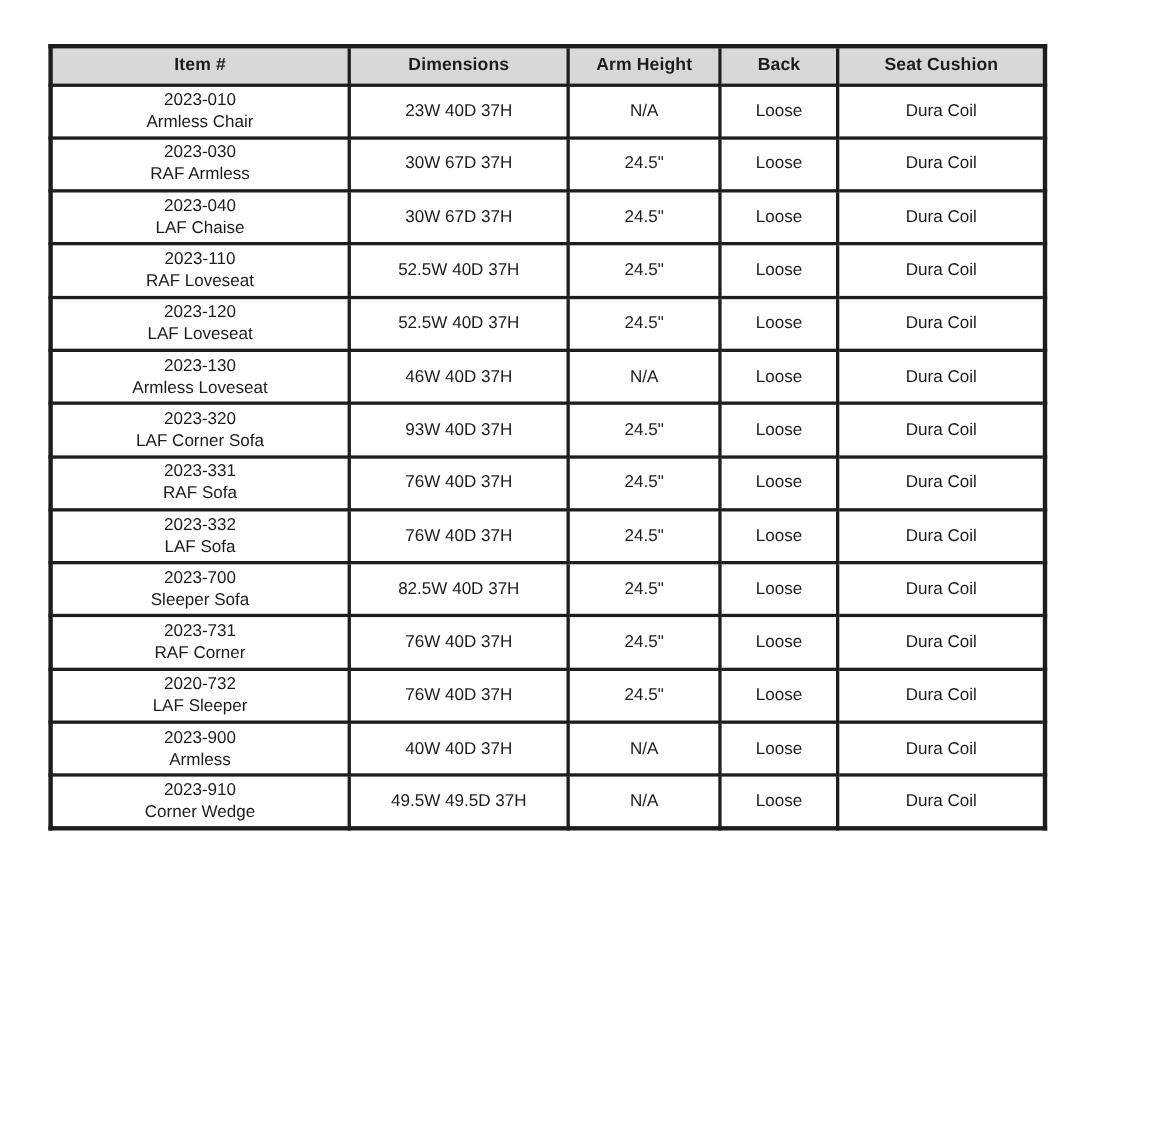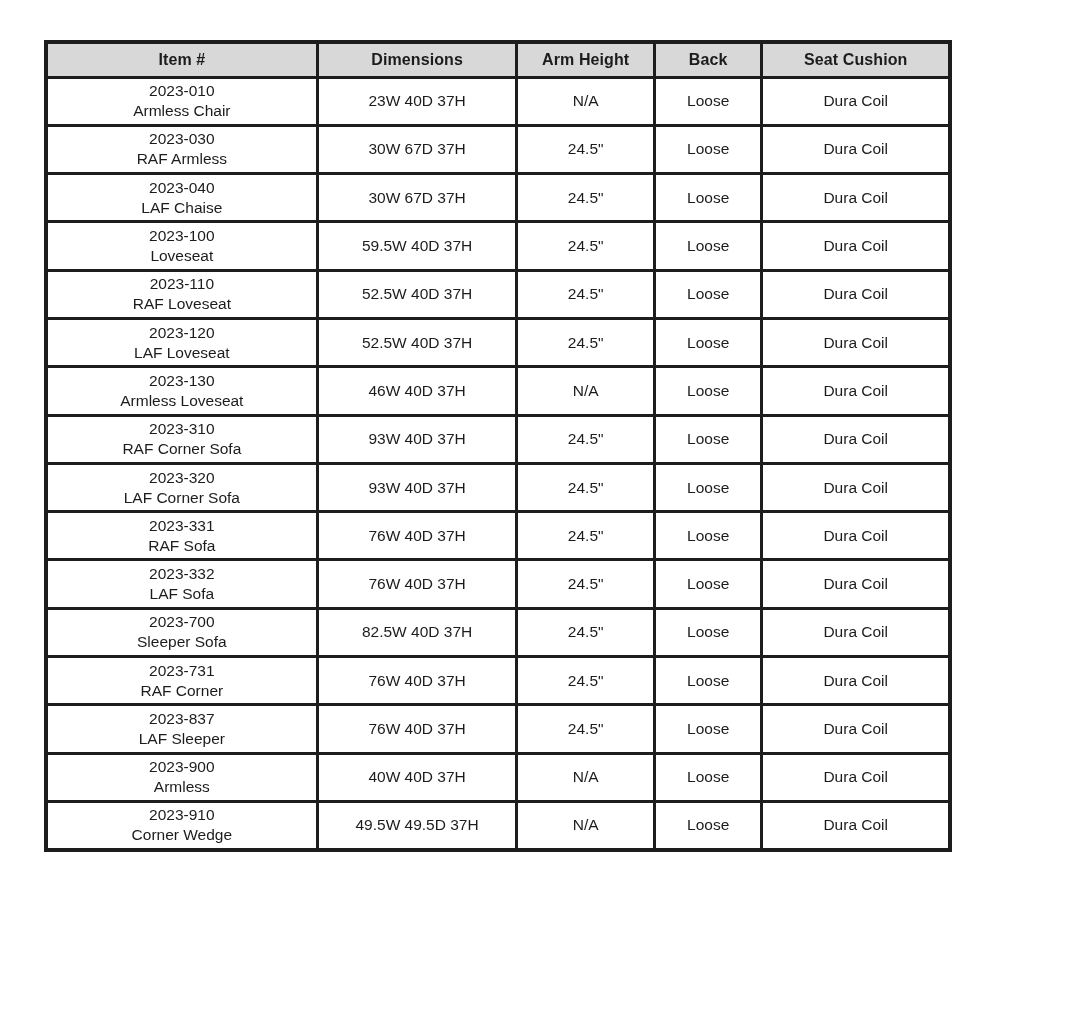--- a/index.html
+++ b/index.html
@@ -101,32 +101,20 @@
             </div>
           </td>
           <td>30W 67D 37H</td>
           <td>24.5"</td>
           <td>Loose</td>
           <td>Dura Coil</td>
         </tr>
         <tr>
           <td>
             <div class="item-cell-inner">
-              <div>2023-100</div>
-              <div>Loveseat</div>
-            </div>
-          </td>
-          <td>59.5W 40D 37H</td>
-          <td>24.5"</td>
-          <td>Loose</td>
-          <td>Dura Coil</td>
-        </tr>
-        <tr>
-          <td>
-            <div class="item-cell-inner">
               <div>2023-110</div>
               <div>RAF Loveseat</div>
             </div>
           </td>
           <td>52.5W 40D 37H</td>
           <td>24.5"</td>
           <td>Loose</td>
           <td>Dura Coil</td>
         </tr>
         <tr>
@@ -149,32 +137,20 @@
             </div>
           </td>
           <td>46W 40D 37H</td>
           <td>N/A</td>
           <td>Loose</td>
           <td>Dura Coil</td>
         </tr>
         <tr>
           <td>
             <div class="item-cell-inner">
-              <div>2023-310</div>
-              <div>RAF Corner Sofa</div>
-            </div>
-          </td>
-          <td>93W 40D 37H</td>
-          <td>24.5"</td>
-          <td>Loose</td>
-          <td>Dura Coil</td>
-        </tr>
-        <tr>
-          <td>
-            <div class="item-cell-inner">
               <div>2023-320</div>
               <div>LAF Corner Sofa</div>
             </div>
           </td>
           <td>93W 40D 37H</td>
           <td>24.5"</td>
           <td>Loose</td>
           <td>Dura Coil</td>
         </tr>
         <tr>
@@ -221,21 +197,21 @@
             </div>
           </td>
           <td>76W 40D 37H</td>
           <td>24.5"</td>
           <td>Loose</td>
           <td>Dura Coil</td>
         </tr>
         <tr>
           <td>
             <div class="item-cell-inner">
-              <div>2023-837</div>
+              <div>2020-732</div>
               <div>LAF Sleeper</div>
             </div>
           </td>
           <td>76W 40D 37H</td>
           <td>24.5"</td>
           <td>Loose</td>
           <td>Dura Coil</td>
         </tr>
         <tr>
           <td>

